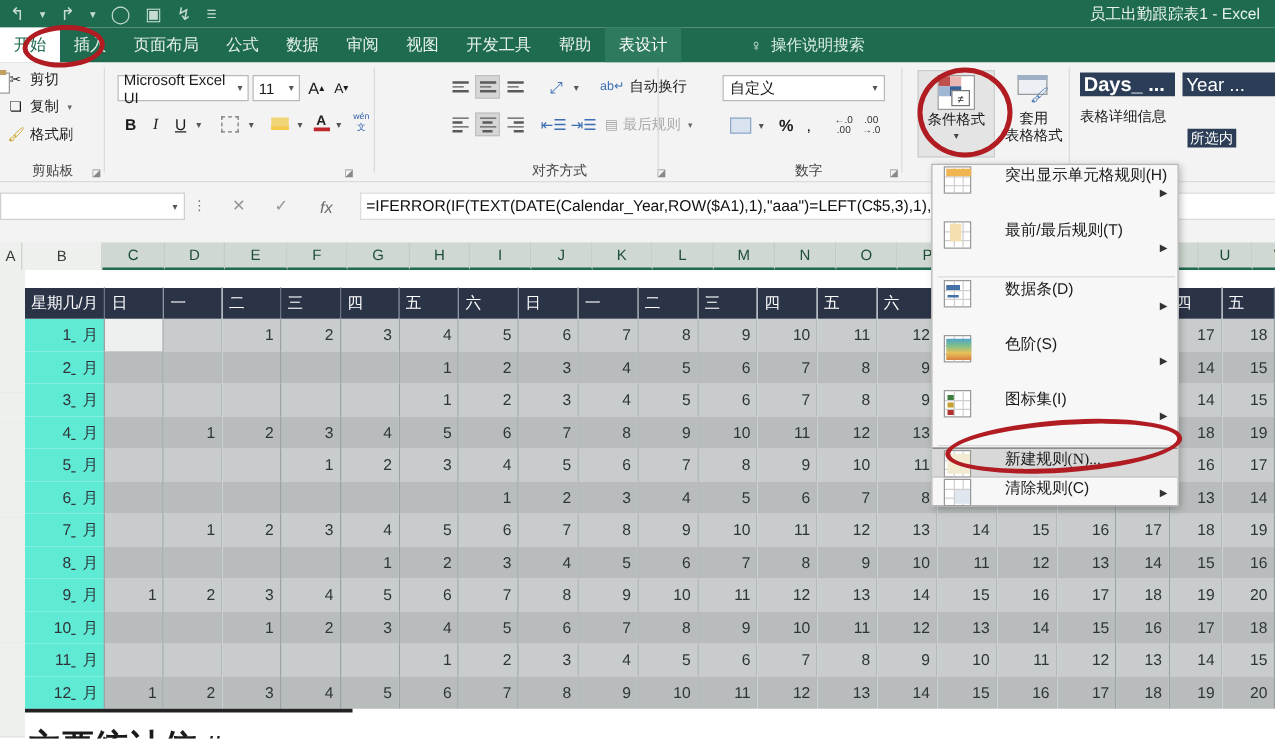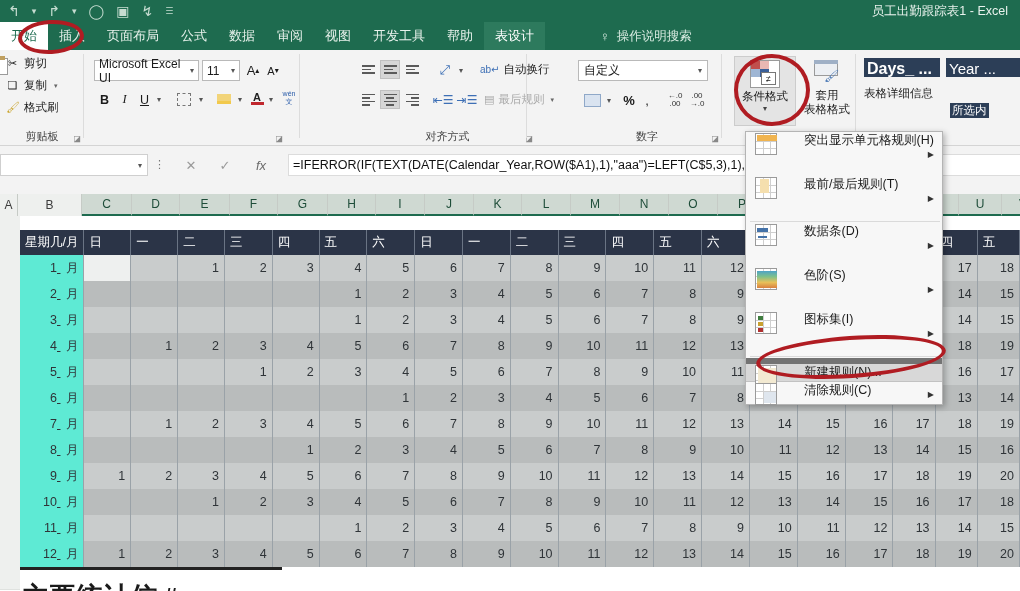--- a/index.html
+++ b/index.html
@@ -160,21 +160,21 @@
   
   #cfmenu{
     position:absolute; left:745px; top:131px; width:198px; height:274px;
     background:#f7f7f7; border:1px solid #b4b4b4; box-shadow:2px 2px 6px rgba(0,0,0,.28);
   }
   .mi{
     position:relative; height:44px; display:flex; align-items:flex-start; gap:26px;
     padding-left:8px; font-size:12.5px; color:#1b1b1b; white-space:nowrap;
   }
   .mi.short{ height:24px; }
-  .mi.sel{ background:#d8d8d8; border-top:6px solid #737373; border-bottom:1px solid #c2c2c2;}
+  .mi.sel{ background:#d8d8d8; border-top:1px solid #737373; border-bottom:1px solid #c2c2c2;font-family:Liberation Serif, serif;}
   .mi-ic{ width:24px; height:24px; position:relative; flex:none; }
   .arrow{ position:absolute; right:8px; top:50%; transform:translateY(-50%); font-size:8px; color:#333; }
   .msep{ position:absolute; left:4px; width:190px; height:1px; background:#dadada; }
   
   .ic-grid{ position:absolute; inset:1px; border:1px solid #9a9a9a; background:#fff; }
   .ic-grid .r{ position:absolute; left:0; right:0; height:1px; background:#cfcfcf;}
   .ic-grid .c{ position:absolute; top:0; bottom:0; width:1px; background:#cfcfcf;}
   .ic-fill{ position:absolute; }
   
   .redcircle{ position:absolute; border:4px solid #b01c22; border-radius:50%; pointer-events:none; }

